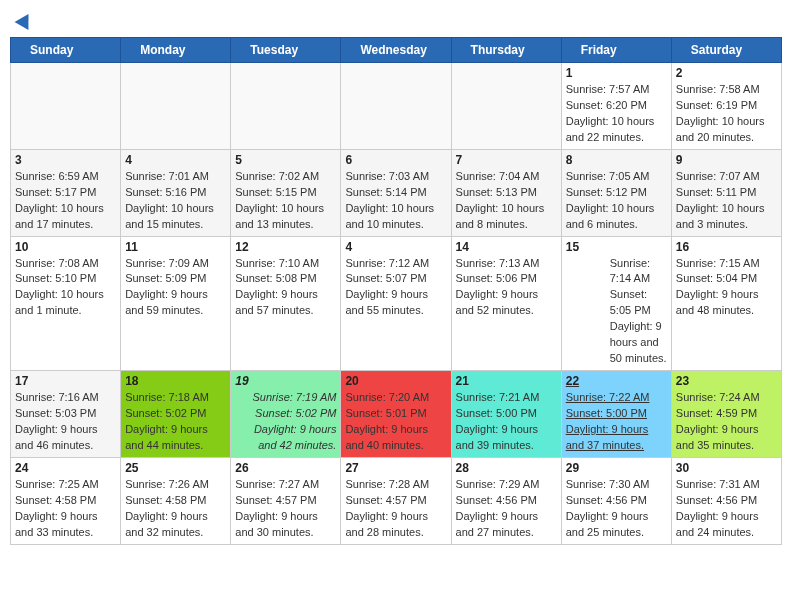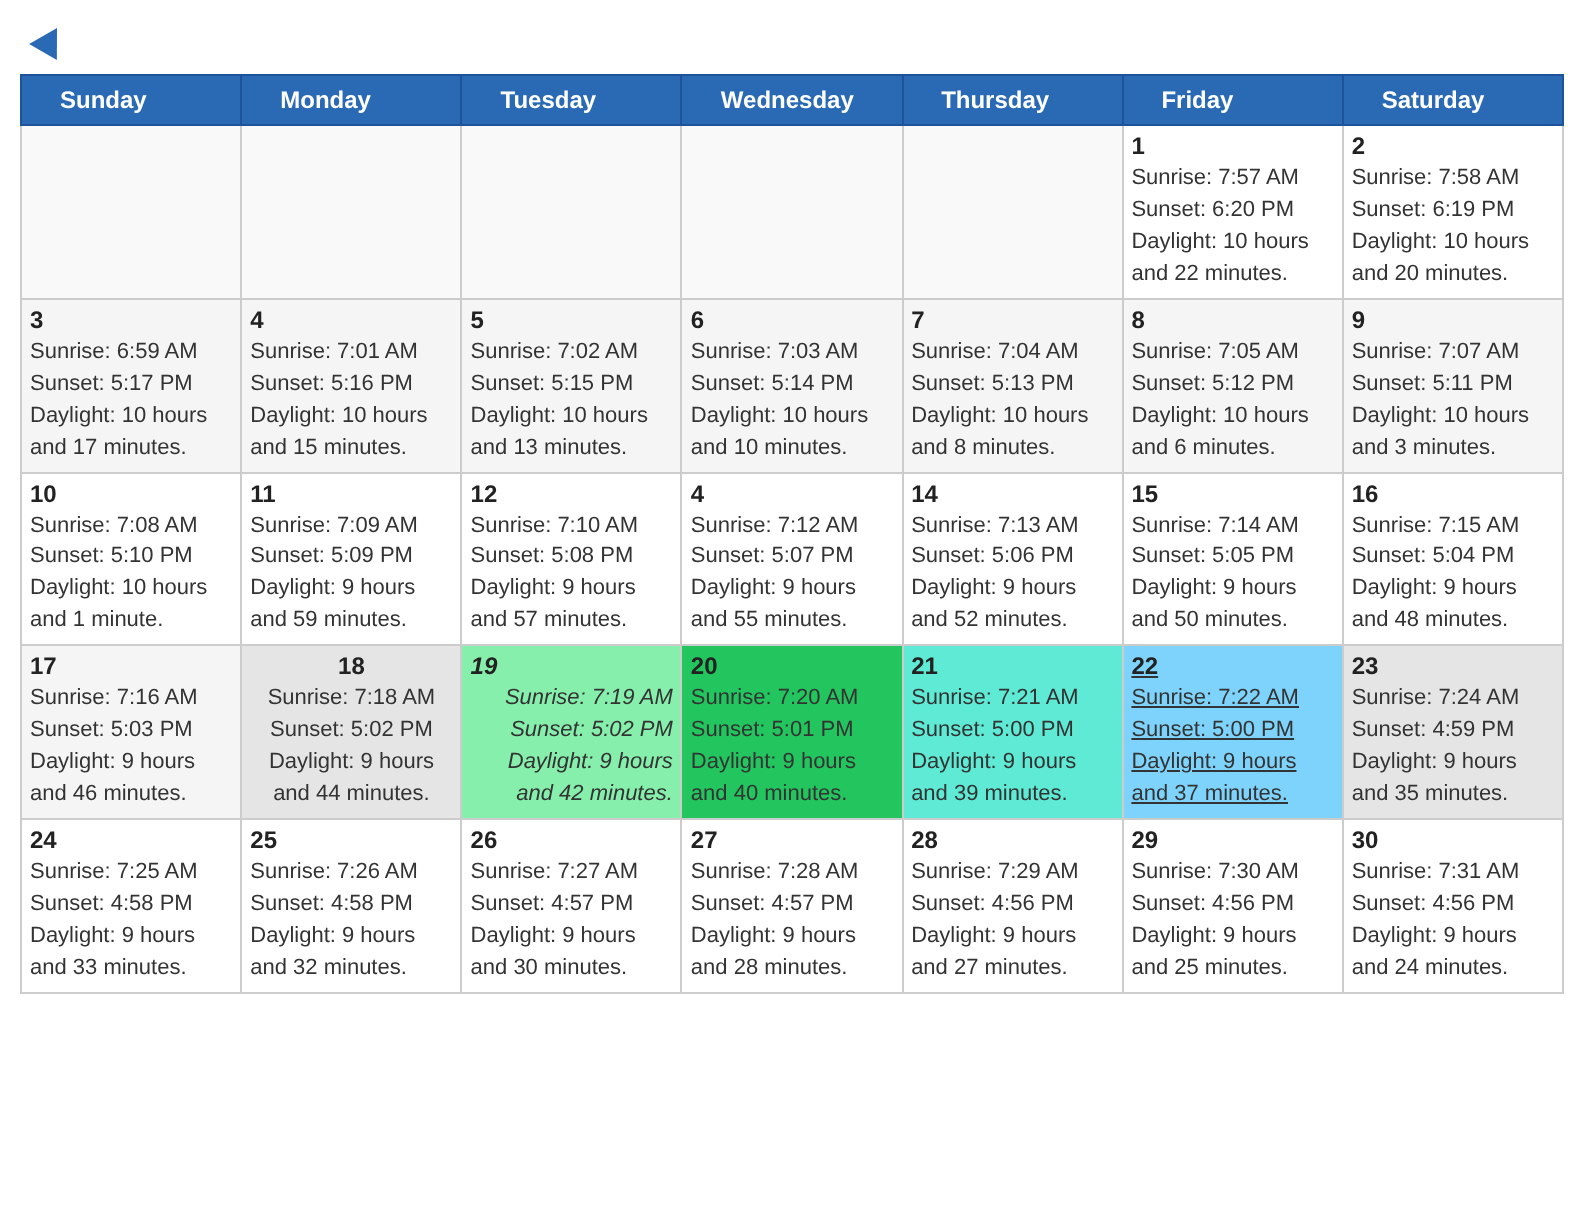--- a/index.html
+++ b/index.html
@@ -228,69 +228,69 @@
 Daylight: 9 hours and 55 minutes.</div>
         </td>
         <td>
           <span class="day-num">14</span>
           <div class="day-info" style="white-space: pre-line;">Sunrise: 7:13 AM
 Sunset: 5:06 PM
 Daylight: 9 hours and 52 minutes.</div>
         </td>
         <td>
           <span class="day-num">15</span>
-          <div class="day-info" style="white-space: pre-line;">Sunrise: 7:14 AM
+          <div class="day-info" style="white-space: pre-line; margin-left: 44px;">Sunrise: 7:14 AM
 Sunset: 5:05 PM
 Daylight: 9 hours and 50 minutes.</div>
         </td>
         <td>
           <span class="day-num">16</span>
           <div class="day-info" style="white-space: pre-line;">Sunrise: 7:15 AM
 Sunset: 5:04 PM
 Daylight: 9 hours and 48 minutes.</div>
         </td>
       </tr>
       <tr>
         <td style="background: rgb(245, 245, 245);">
           <span class="day-num">17</span>
           <div class="day-info" style="white-space: pre-line;">Sunrise: 7:16 AM
 Sunset: 5:03 PM
 Daylight: 9 hours and 46 minutes.</div>
         </td>
-        <td style="background: #e5e5e5; text-align: center;">
+        <td style="background: #84cc16;">
           <span class="day-num">18</span>
           <div class="day-info" style="white-space: pre-line;">Sunrise: 7:18 AM
 Sunset: 5:02 PM
 Daylight: 9 hours and 44 minutes.</div>
         </td>
         <td style="background: #86efac; font-style: italic;">
           <span class="day-num">19</span>
           <div class="day-info" style="white-space: pre-line; text-align: right;">Sunrise: 7:19 AM
 Sunset: 5:02 PM
 Daylight: 9 hours and 42 minutes.</div>
         </td>
-        <td style="background: #22c55e;">
+        <td style="background: #ef4444;">
           <span class="day-num">20</span>
           <div class="day-info" style="white-space: pre-line;">Sunrise: 7:20 AM
 Sunset: 5:01 PM
 Daylight: 9 hours and 40 minutes.</div>
         </td>
         <td style="background: #5eead4;">
           <span class="day-num">21</span>
           <div class="day-info" style="white-space: pre-line;">Sunrise: 7:21 AM
 Sunset: 5:00 PM
 Daylight: 9 hours and 39 minutes.</div>
         </td>
         <td style="background: #7dd3fc; text-decoration: underline;">
           <span class="day-num">22</span>
           <div class="day-info" style="white-space: pre-line;">Sunrise: 7:22 AM
 Sunset: 5:00 PM
 Daylight: 9 hours and 37 minutes.</div>
         </td>
-        <td style="background: #e5e5e5;">
+        <td style="background: #bef264;">
           <span class="day-num">23</span>
           <div class="day-info" style="white-space: pre-line;">Sunrise: 7:24 AM
 Sunset: 4:59 PM
 Daylight: 9 hours and 35 minutes.</div>
         </td>
       </tr>
       <tr>
         <td>
           <span class="day-num">24</span>
           <div class="day-info" style="white-space: pre-line;">Sunrise: 7:25 AM

